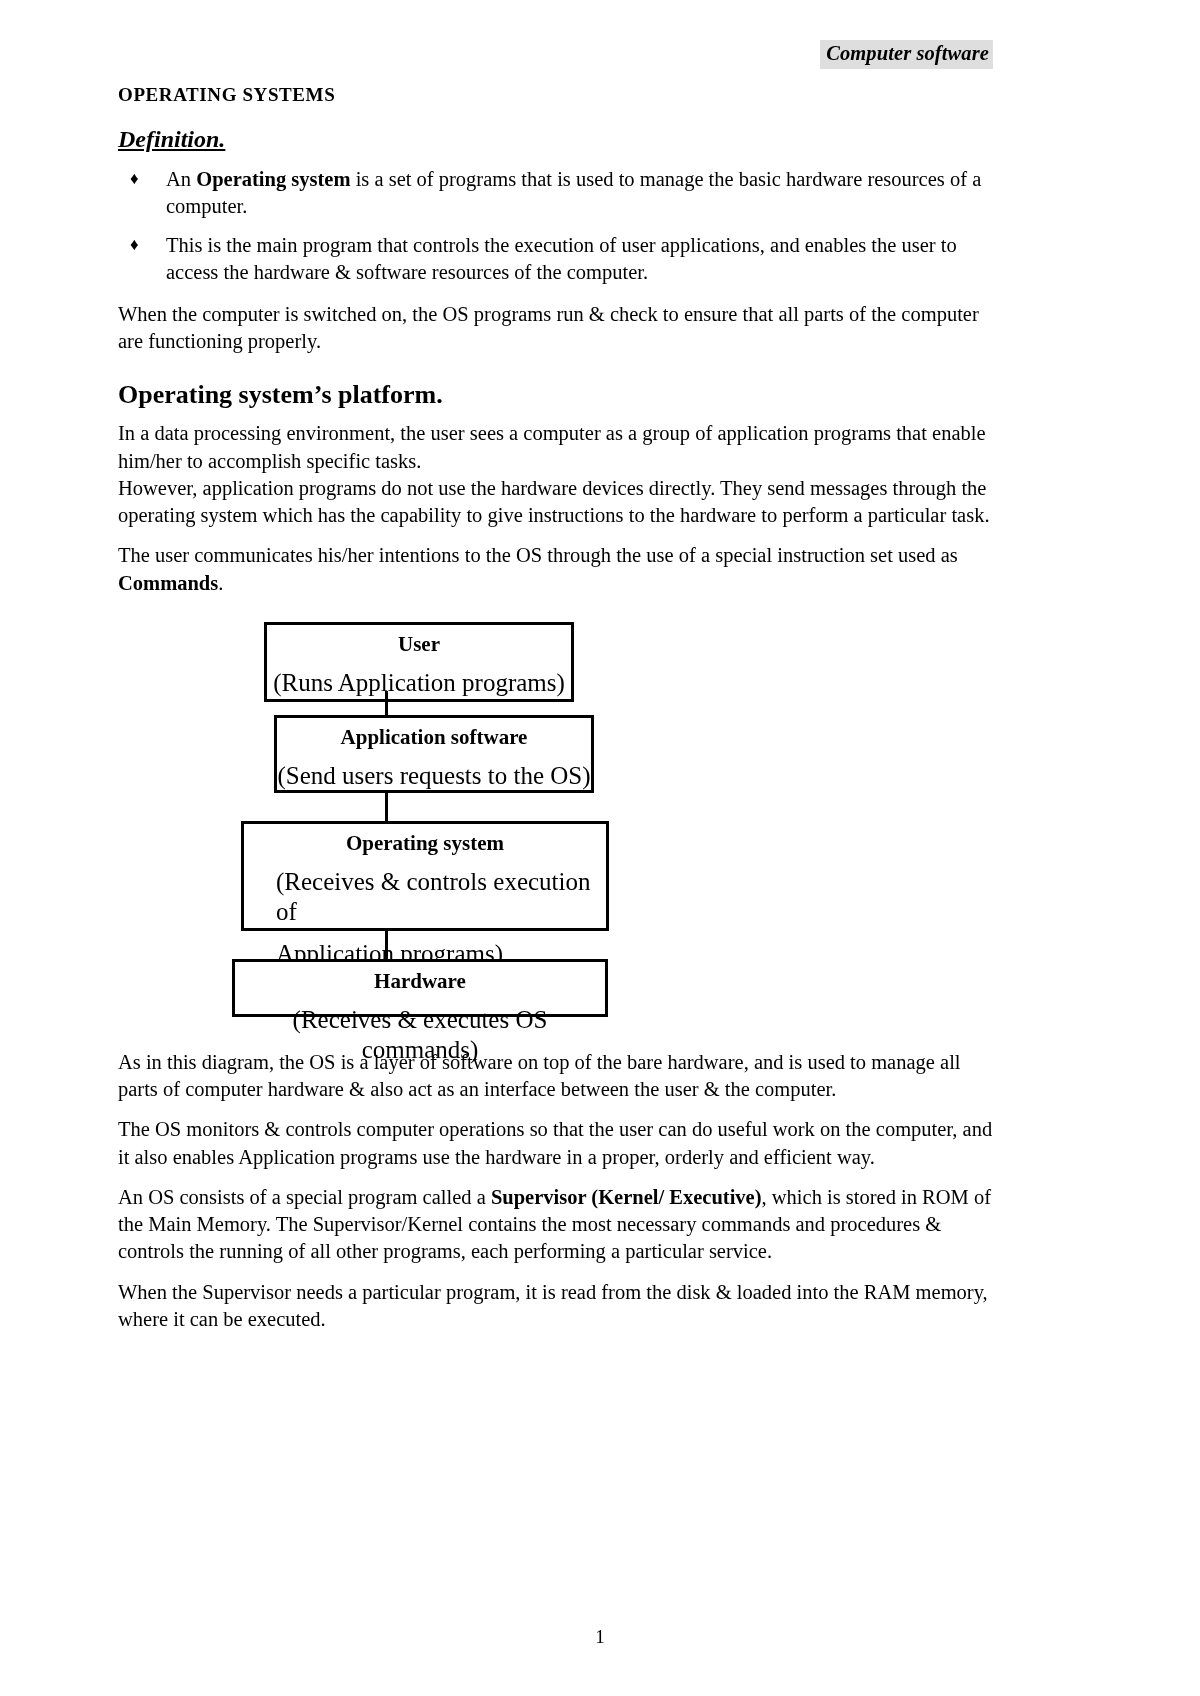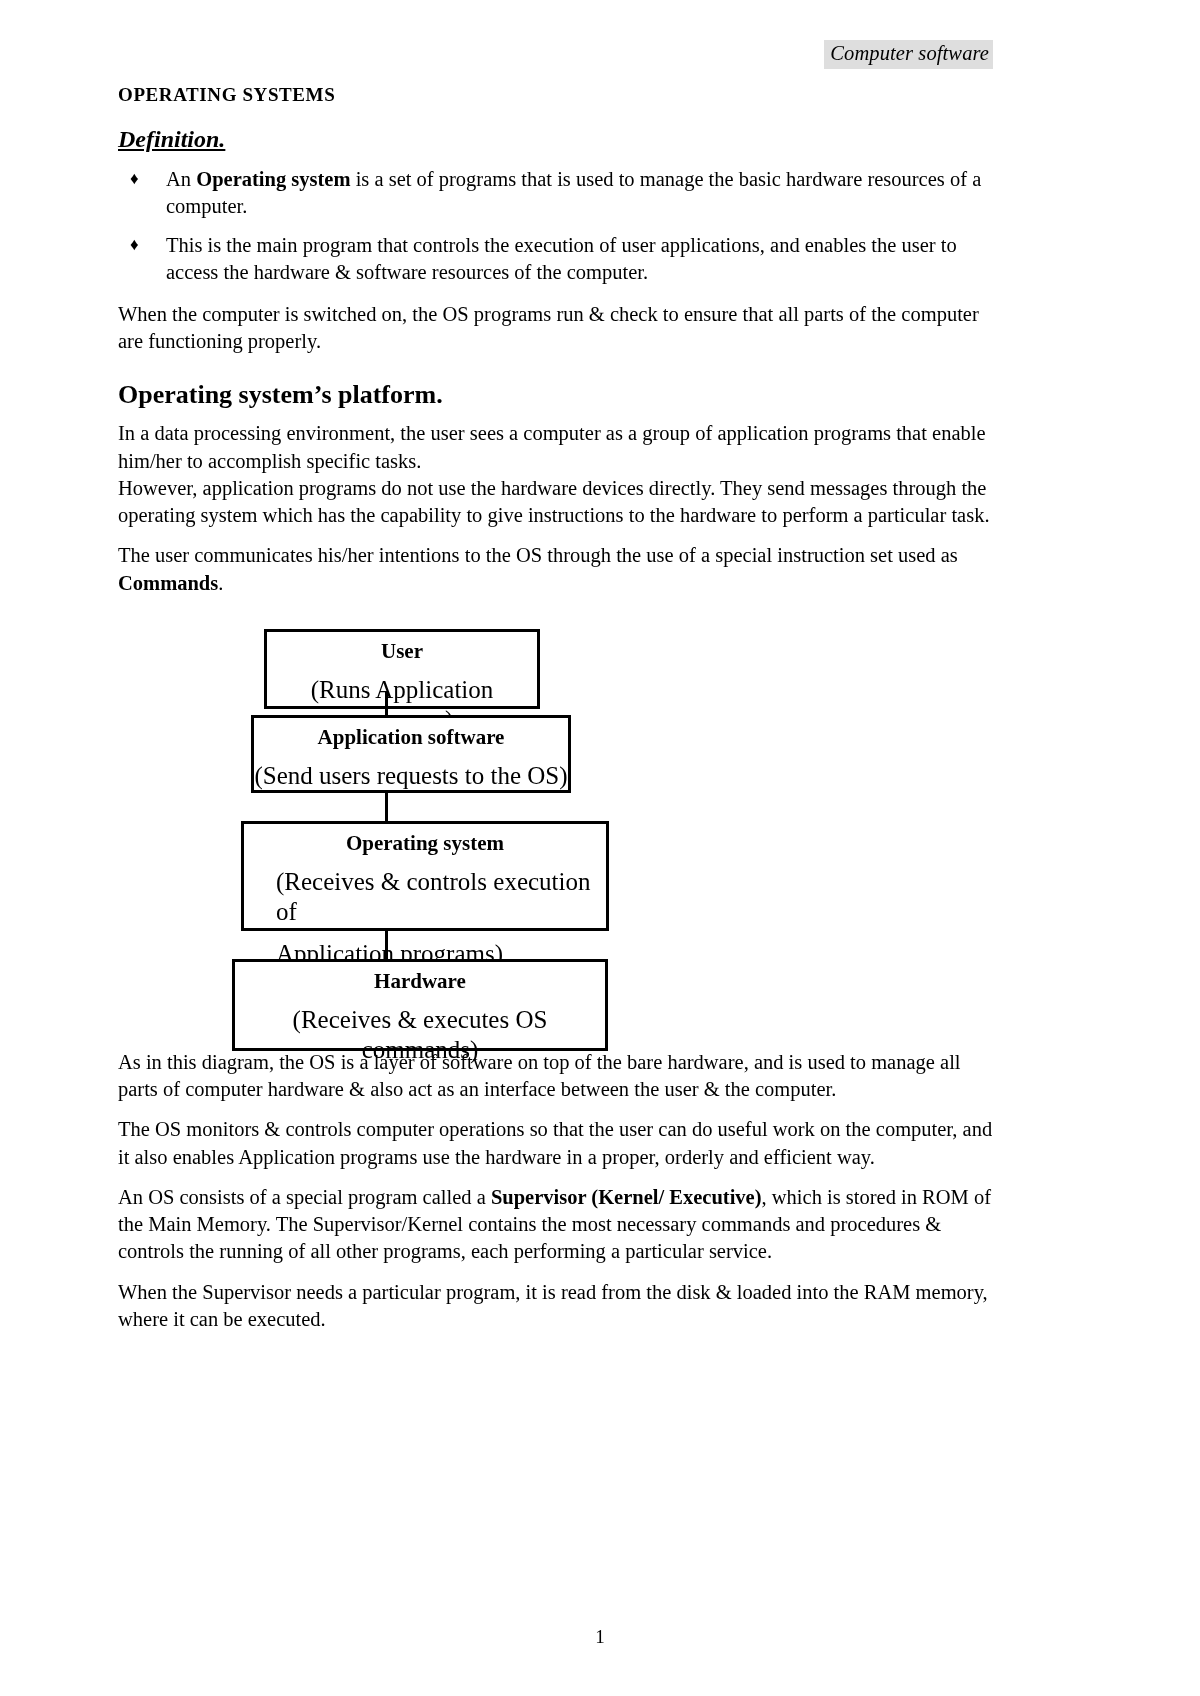--- a/index.html
+++ b/index.html
@@ -30,21 +30,21 @@
 
   
   .header-row {
     text-align: right;
     margin-bottom: 16px;
     height: 28px;
   }
   .header-title {
     display: inline-block;
     background: #dedede;
-    font-weight: normal;
+    font-weight: bold;
     font-style: italic;
     font-size: 20.5px;
     letter-spacing: 0.1px;
     padding: 2px 4px 3px 6px;
     line-height: 1.15;
   }
 
   
   h1.doc-title {
     font-size: 19px;
@@ -173,43 +173,43 @@
 
     <div class="sub-bold">Operating system’s platform.</div>
 
     <p class="body tight">In a data processing environment, the user sees a computer as a group of application programs that enable him/her to accomplish specific tasks.</p>
     <p class="body">However, application programs do not use the hardware devices directly.  They send messages through the operating system which has the capability to give instructions to the hardware to perform a particular task.</p>
 
     <p class="body"><span>The user communicates his/her intentions to the OS through the use of a special instruction set used as </span><span class="bld">Commands</span><span>.</span></p>
 
     <div class="diagram">
 
-      <div class="fbox" style="left:146px; top:18px; width:276px; height:80px;">
+      <div class="fbox" style="left:146px; top:11px; width:310px; height:80px;">
         <div class="ftitle">User</div>
         <div class="fsub">(Runs Application programs)</div>
       </div>
 
       <div class="connector" style="left:267px; top:80px; height:24px;"></div>
 
-      <div class="fbox" style="left:133px; top:104px; width:320px; height:78px;">
+      <div class="fbox" style="left:156px; top:104px; width:320px; height:78px;">
         <div class="ftitle">Application software</div>
         <div class="fsub">(Send users requests to the OS)</div>
       </div>
 
       <div class="connector" style="left:267px; top:182px; height:28px;"></div>
 
       <div class="fbox" style="left:123px; top:210px; width:368px; height:110px;">
         <div class="ftitle">Operating system</div>
         <div class="fsub left">(Receives &amp; controls execution of</div>
         <div class="fsub left">Application programs)</div>
       </div>
 
       <div class="connector" style="left:267px; top:320px; height:28px;"></div>
 
-      <div class="fbox" style="left:114px; top:348px; width:376px; height:92px;">
+      <div class="fbox" style="left:114px; top:348px; width:376px; height:58px;">
         <div class="ftitle">Hardware</div>
         <div class="fsub">(Receives &amp; executes OS commands)</div>
       </div>
 
     </div>
 
     <p class="body">As in this diagram, the OS is a layer of software on top of the bare hardware, and is used to manage all parts of computer hardware &amp; also act as an interface between the user &amp; the computer.</p>
 
     <p class="body">The OS monitors &amp; controls computer operations so that the user can do useful work on the computer, and it also enables Application programs use the hardware in a proper, orderly and efficient way.</p>
 

